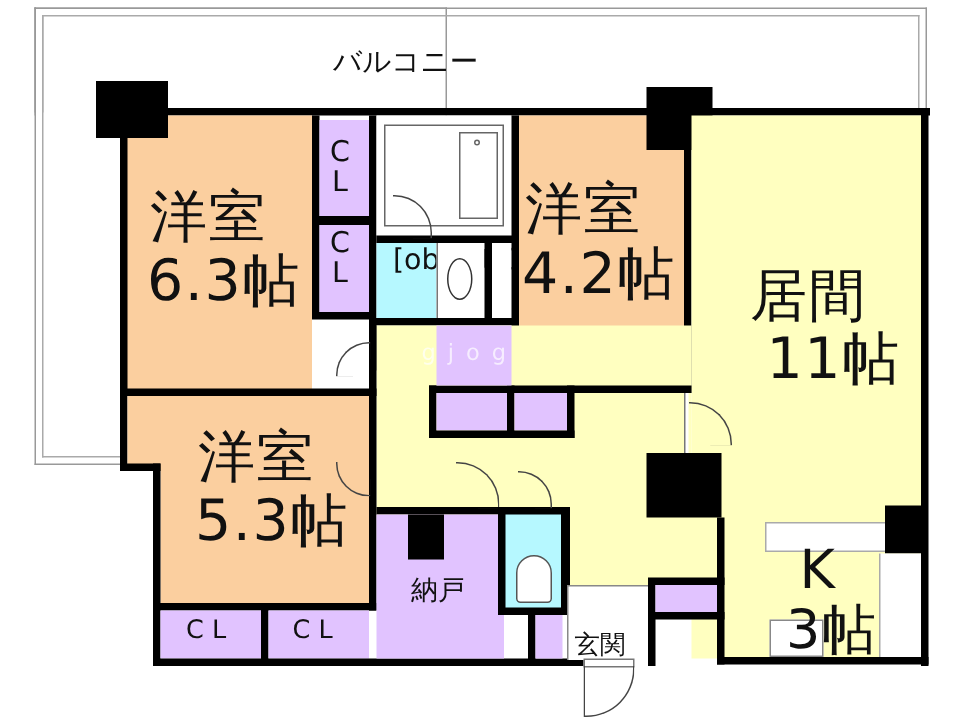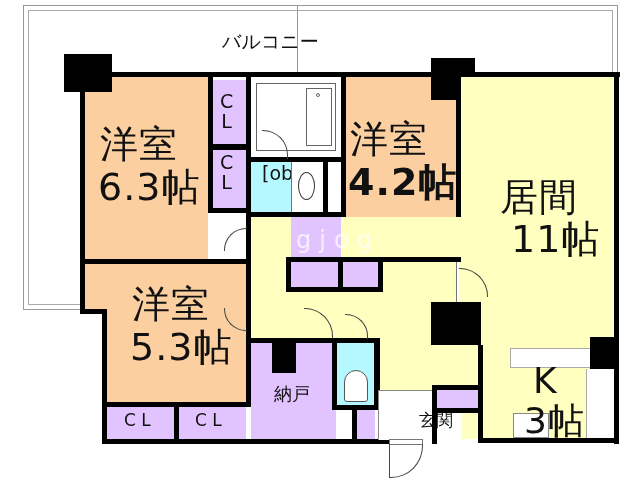--- a/index.html
+++ b/index.html
@@ -59,21 +59,21 @@
 <div class="abs" style="left:298px;top:172px;width:17px;height:28px;border:1px solid #333;border-radius:50%;"></div>
 <div class="abs wall" style="left:323px;top:162px;width:5px;height:50px;"></div>
 <div class="abs white" style="left:328px;top:162px;width:13px;height:50px;"></div>
 <div class="abs wall" style="left:246px;top:212px;width:100px;height:5px;"></div>
 
 <div class="abs wall" style="left:341px;top:77px;width:5px;height:185px;"></div>
 <div class="abs west" style="left:346px;top:77px;width:110px;height:180px;"></div>
 <div class="abs wall" style="left:456px;top:77px;width:5px;height:185px;"></div>
 <div class="abs wall" style="left:431px;top:58px;width:44px;height:42px;"></div>
 <div class="lbl big" style="left:350px;top:120px;">洋室</div>
-<div class="lbl big" style="left:348px;top:163px;font-weight:bold;">4.2帖</div>
+<div class="lbl big" style="left:348px;top:163px;">4.2帖</div>
 <div class="door" style="left:422px;top:222px;width:34px;height:34px;border-radius:34px 0 0 0;border-right:none;border-bottom:none;"></div>
 
 <div class="abs living" style="left:461px;top:77px;width:154px;height:362px;"></div>
 <div class="abs wall" style="left:614px;top:72px;width:5px;height:372px;"></div>
 <div class="lbl big" style="left:500px;top:178px;">居間</div>
 <div class="lbl big" style="left:511px;top:220px;">11帖</div>
 
 <div class="abs white" style="left:510px;top:348px;width:82px;height:20px;border:1px solid #aaa;"></div>
 <div class="abs wall" style="left:590px;top:337px;width:28px;height:32px;"></div>
 <div class="abs white" style="left:586px;top:369px;width:28px;height:70px;border-left:1px solid #aaa;"></div>
@@ -88,21 +88,21 @@
 <div class="abs living" style="left:376px;top:340px;width:102px;height:50px;"></div>
 
 <div class="abs wall" style="left:286px;top:257px;width:175px;height:5px;"></div>
 <div class="abs wall" style="left:286px;top:257px;width:5px;height:35px;"></div>
 <div class="abs cl" style="left:291px;top:262px;width:47px;height:25px;"></div>
 <div class="abs wall" style="left:338px;top:257px;width:5px;height:35px;"></div>
 <div class="abs cl" style="left:343px;top:262px;width:35px;height:25px;"></div>
 <div class="abs wall" style="left:378px;top:257px;width:5px;height:35px;"></div>
 <div class="abs wall" style="left:286px;top:287px;width:97px;height:5px;"></div>
 <div class="abs cl" style="left:291px;top:217px;width:50px;height:40px;"></div>
-<div class="lbl" style="left:296px;top:228px;font-size:24px;color:rgba(255,255,255,0.7);letter-spacing:8px;">gjog</div>
+<div class="lbl" style="left:281px;top:228px;font-size:15px;color:rgba(255,255,255,0.7);letter-spacing:8px;">gjog</div>
 
 <div class="abs wall" style="left:456px;top:262px;width:3px;height:40px;background:#fff;border-left:1px solid #777;"></div>
 <div class="door" style="left:459px;top:268px;width:28px;height:28px;border-radius:0 28px 0 0;border-left:none;border-bottom:none;"></div>
 <div class="abs wall" style="left:431px;top:302px;width:50px;height:43px;"></div>
 
 <div class="abs wall" style="left:80px;top:259px;width:171px;height:5px;"></div>
 <div class="abs west" style="left:85px;top:264px;width:161px;height:50px;"></div>
 <div class="abs west" style="left:107px;top:310px;width:139px;height:92px;"></div>
 <div class="abs wall" style="left:246px;top:217px;width:5px;height:190px;"></div>
 <div class="abs wall" style="left:80px;top:309px;width:27px;height:5px;"></div>
@@ -127,19 +127,19 @@
 <div class="door" style="left:304px;top:308px;width:28px;height:30px;border-radius:0 28px 0 0;border-left:none;border-bottom:none;"></div>
 
 <div class="abs wall" style="left:332px;top:338px;width:48px;height:72px;"></div>
 <div class="abs wet" style="left:337px;top:343px;width:37px;height:62px;"></div>
 <div class="abs" style="left:344px;top:370px;width:24px;height:32px;border:1px solid #555;border-radius:12px 12px 3px 3px;background:#fff;"></div>
 <div class="door" style="left:345px;top:314px;width:22px;height:24px;border-radius:0 22px 0 0;border-left:none;border-bottom:none;"></div>
 <div class="abs wall" style="left:352px;top:410px;width:5px;height:32px;"></div>
 <div class="abs cl" style="left:357px;top:410px;width:18px;height:29px;"></div>
 
 <div class="abs white" style="left:378px;top:390px;width:55px;height:50px;border-top:1px solid #888;border-left:1px solid #888;"></div>
-<div class="lbl med" style="left:383px;top:412px;font-size:17px;margin-left:36px;">玄関</div>
+<div class="lbl med" style="left:383px;top:422px;font-size:17px;">玄関</div>
 <div class="abs wall" style="left:432px;top:387px;width:5px;height:57px;"></div>
 <div class="abs cl" style="left:437px;top:390px;width:41px;height:18px;"></div>
 <div class="abs wall" style="left:432px;top:385px;width:51px;height:5px;"></div>
 <div class="abs wall" style="left:432px;top:408px;width:51px;height:5px;"></div>
 <div class="abs white" style="left:389px;top:439px;width:34px;height:6px;border:1px solid #777;"></div>
 <div class="door" style="left:389px;top:444px;width:32px;height:33px;border-radius:0 0 32px 0;border-left:1.2px solid #444;border-top:none;"></div>
 
 </body></html>

